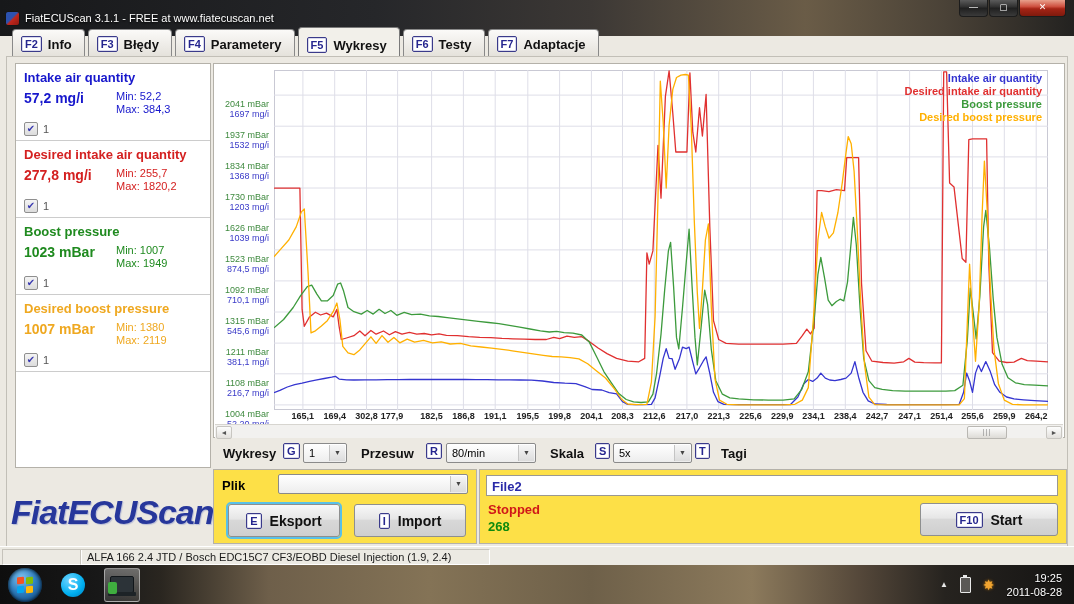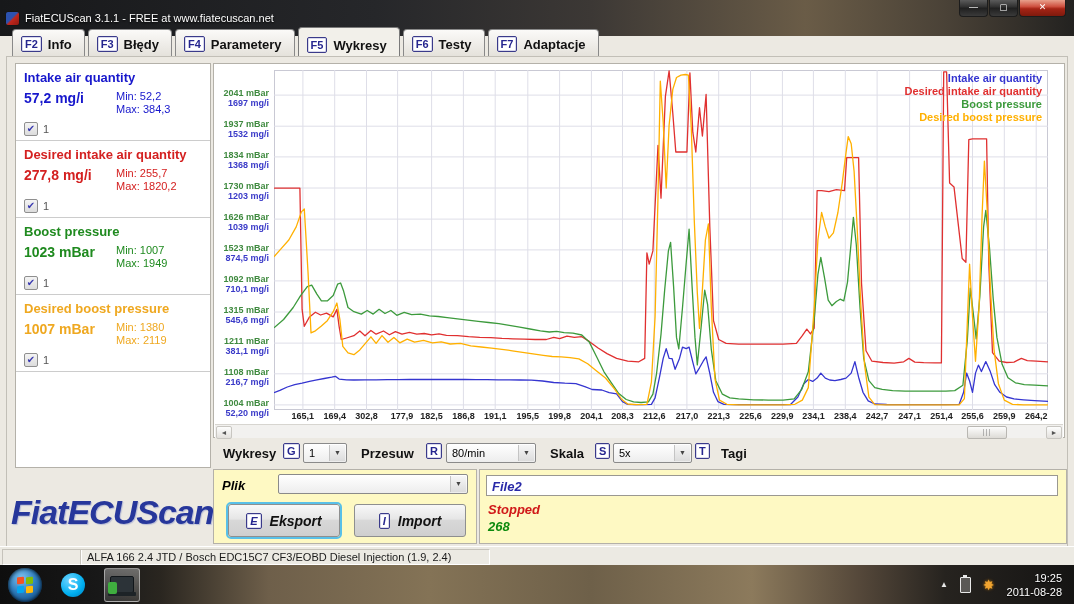--- a/index.html
+++ b/index.html
@@ -41,21 +41,21 @@
   .cb{width:12px;height:12px;border:1px solid #8f8f8f;background:linear-gradient(#f4f4f4,#dcdcdc);
     font-size:10px;line-height:11px;text-align:center;color:#3a3ab0;border-radius:2px;}
   .cb-lbl{font-size:11px;color:#555;}
 
   
   #logo{position:absolute;left:4px;top:436px;font-size:34px;font-weight:bold;font-style:italic;
     color:#27379b;letter-spacing:-1px;text-shadow:1px 1px 1px #b9bdd6;}
 
   
   #chartpanel{position:absolute;left:206px;top:6px;width:852px;height:375px;background:#fff;border:1px solid #b4b1a9;box-sizing:border-box;}
-  #yaxis{position:absolute;left:0;top:3px;width:57px;height:352px;font-weight:bold;}
+  #yaxis{position:absolute;left:0;top:14px;width:57px;height:352px;}
   .ylab{position:absolute;right:2px;text-align:right;font-size:9px;line-height:10px;white-space:nowrap;}
   .ylab .mb{color:#3f8a3f;} .ylab .mg{color:#3a3ac8;}
   #plot{position:absolute;left:60px;top:6px;width:774px;height:340px;}
   #plot svg{position:absolute;left:0;top:0;}
   #legend{position:absolute;right:6px;top:2px;text-align:right;font-size:11px;font-weight:bold;line-height:13px;}
   #xlabels{position:absolute;left:60px;top:347px;width:790px;height:13px;}
   .xlab{position:absolute;width:44px;text-align:center;font-size:9px;font-weight:bold;color:#222;}
   #hscroll{position:absolute;left:1px;top:360px;width:848px;height:13px;background:#f2f1ef;border-top:1px solid #d7d5d0;}
   .sarrow{position:absolute;top:1px;width:14px;height:11px;font-size:7px;line-height:11px;text-align:center;color:#555;
     background:linear-gradient(#fdfdfd,#e3e1dd);border:1px solid #c8c6c1;border-radius:2px;}
@@ -65,21 +65,21 @@
   
   #controls{position:absolute;left:206px;top:384px;width:852px;height:26px;}
   .clabel{position:absolute;top:5px;font-size:13px;font-weight:bold;color:#111;}
   .combo{position:absolute;top:2px;height:20px;border:1px solid #8a8a8a;border-radius:2px;
     background:linear-gradient(#ffffff,#ededed);font-size:11px;line-height:18px;padding-left:5px;box-sizing:border-box;}
   .combo .arr{position:absolute;right:1px;top:1px;bottom:1px;width:15px;background:linear-gradient(#f6f6f6,#dcdcdc);
     border-left:1px solid #c4c4c4;text-align:center;font-size:7px;line-height:16px;color:#444;}
   .ckey{position:absolute;top:2px;}
 
   
-  .groupbox{position:absolute;border:1px solid #b4b1a9;background:#fef9c3;font-style:italic;}
+  .groupbox{position:absolute;border:1px solid #b4b1a9;background:#fde047;}
   #plikbox{left:206px;top:412px;width:262px;height:73px;}
   #sessionbox{left:472px;top:412px;width:586px;height:73px;}
   #pliklabel{position:absolute;left:8px;top:8px;font-size:13px;font-weight:bold;}
   #plikcombo{left:64px;top:4px;width:190px;}
   .pushbtn{position:absolute;height:33px;border:1px solid #8e8f8f;border-radius:3px;
     background:linear-gradient(#f8f8f8,#e6e6e6 45%,#d8d8d8 50%,#cfcfcf);display:flex;align-items:center;
     justify-content:center;gap:8px;font-size:14px;font-weight:bold;color:#111;box-sizing:border-box;}
   .pushbtn .kbadge{font-size:11px;}
   #eksportbtn{left:14px;top:34px;width:112px;outline:2px solid #59c0e8;outline-offset:0px;}
   #importbtn{left:140px;top:34px;width:112px;}
@@ -320,21 +320,21 @@
             <div style="color: rgb(53, 53, 208);">Intake air quantity</div>
             <div style="color: rgb(224, 48, 48);">Desired intake air quantity</div>
             <div style="color: rgb(60, 154, 60);">Boost pressure</div>
             <div style="color: rgb(255, 176, 0);">Desired boost pressure</div>
           </div>
       </div>
       <div id="xlabels">
           <div class="xlab" style="left: 6.85851px;">165,1</div>
           <div class="xlab" style="left: 38.6769px;">169,4</div>
           <div class="xlab" style="left: 70.4952px;">302,8</div>
-          <div class="xlab" style="left: 106px;">177,9</div>
+          <div class="xlab" style="left: 96px;">177,9</div>
           <div class="xlab" style="left: 135.612px;">182,5</div>
           <div class="xlab" style="left: 167.43px;">186,8</div>
           <div class="xlab" style="left: 199.249px;">191,1</div>
           <div class="xlab" style="left: 231.807px;">195,5</div>
           <div class="xlab" style="left: 263.625px;">199,8</div>
           <div class="xlab" style="left: 295.444px;">204,1</div>
           <div class="xlab" style="left: 326.522px;">208,3</div>
           <div class="xlab" style="left: 358.34px;">212,6</div>
           <div class="xlab" style="left: 390.899px;">217,0</div>
           <div class="xlab" style="left: 422.717px;">221,3</div>
@@ -380,20 +380,24 @@
       <div class="pushbtn" id="importbtn">
         <span class="kbadge">I</span>
         <span>Import</span>
       </div>
     </div>
 
     <div id="sessionbox" class="groupbox">
       <div id="filefield">File2</div>
       <div id="stoppedtxt">Stopped</div>
       <div id="countertxt">268</div>
+      <div class="pushbtn" id="startbtn">
+        <span class="kbadge">F10</span>
+        <span>Start</span>
+      </div>
     </div>
   </div>
 
   <div id="statusbar">
     <div class="scell" id="scell1"></div>
     <div class="scell" id="scell2">ALFA 166 2.4 JTD / Bosch EDC15C7 CF3/EOBD Diesel Injection (1.9, 2.4)</div>
   </div>
 
   <div id="taskbar">
     <div id="orb">

